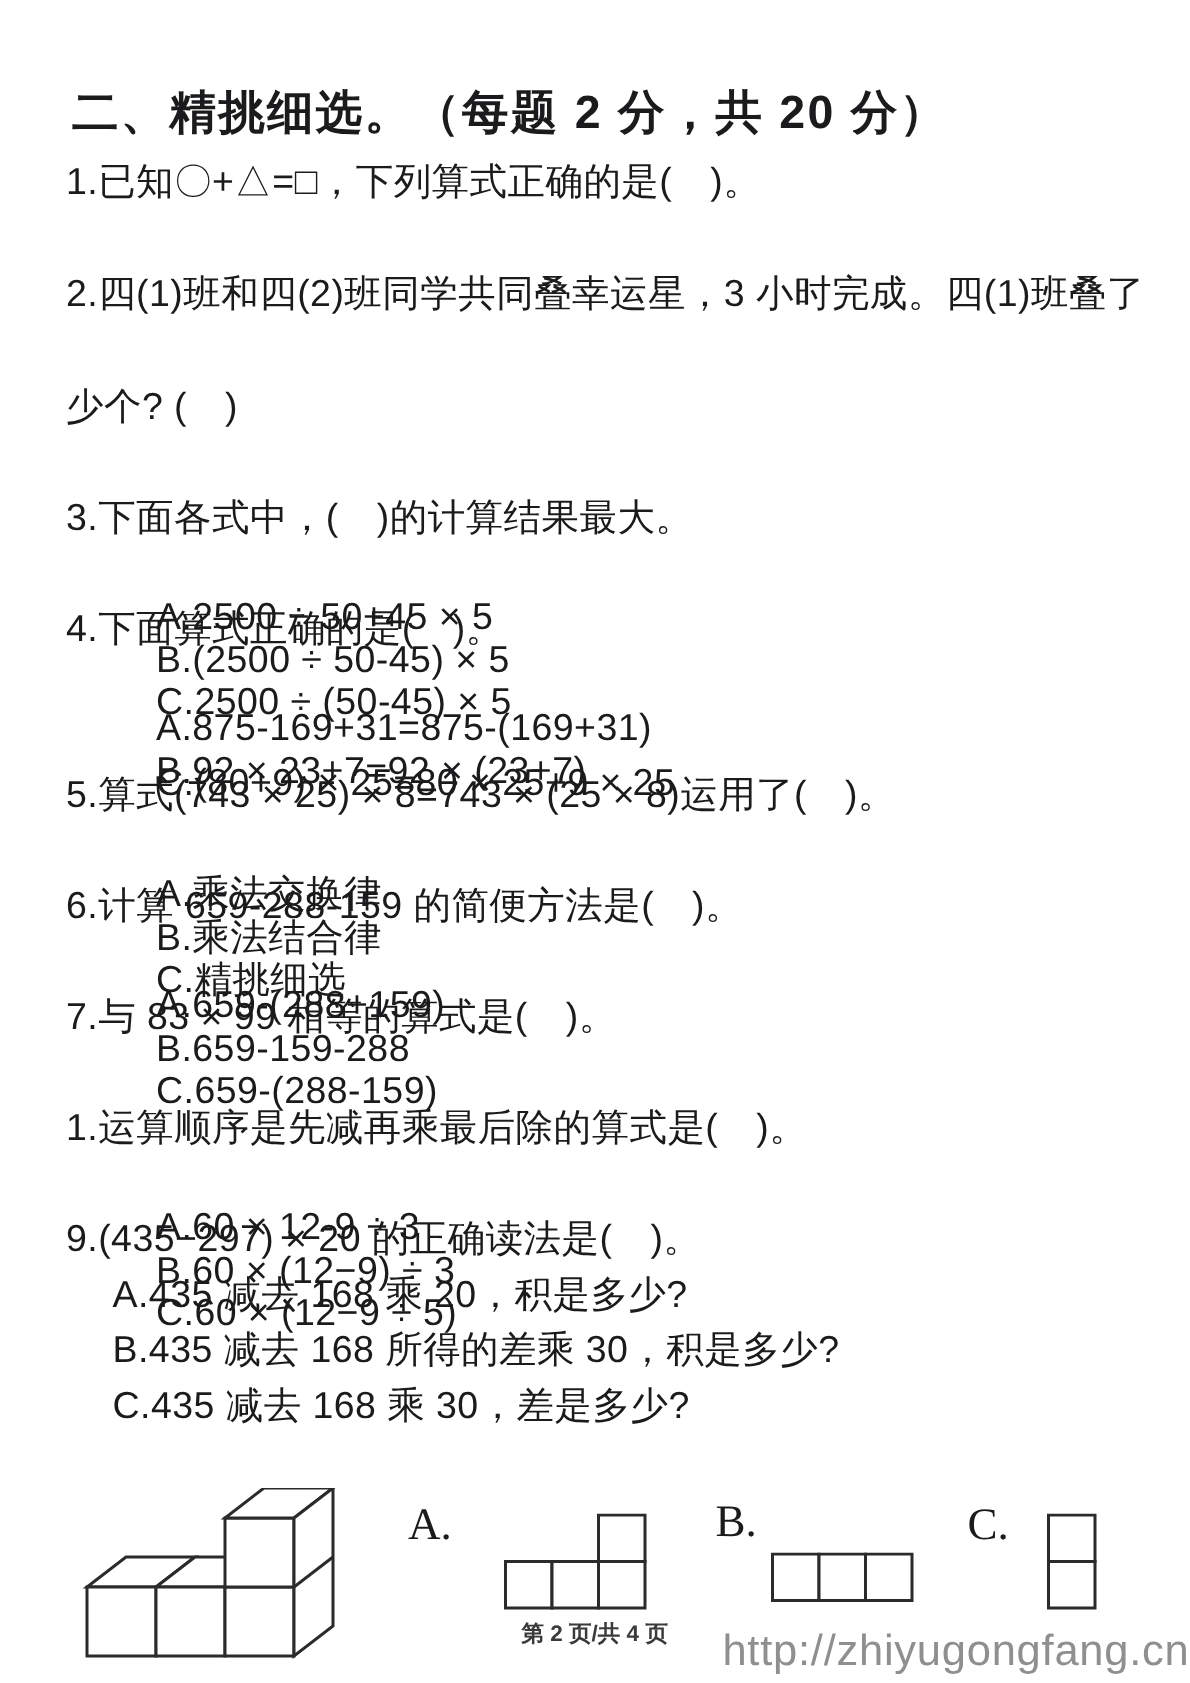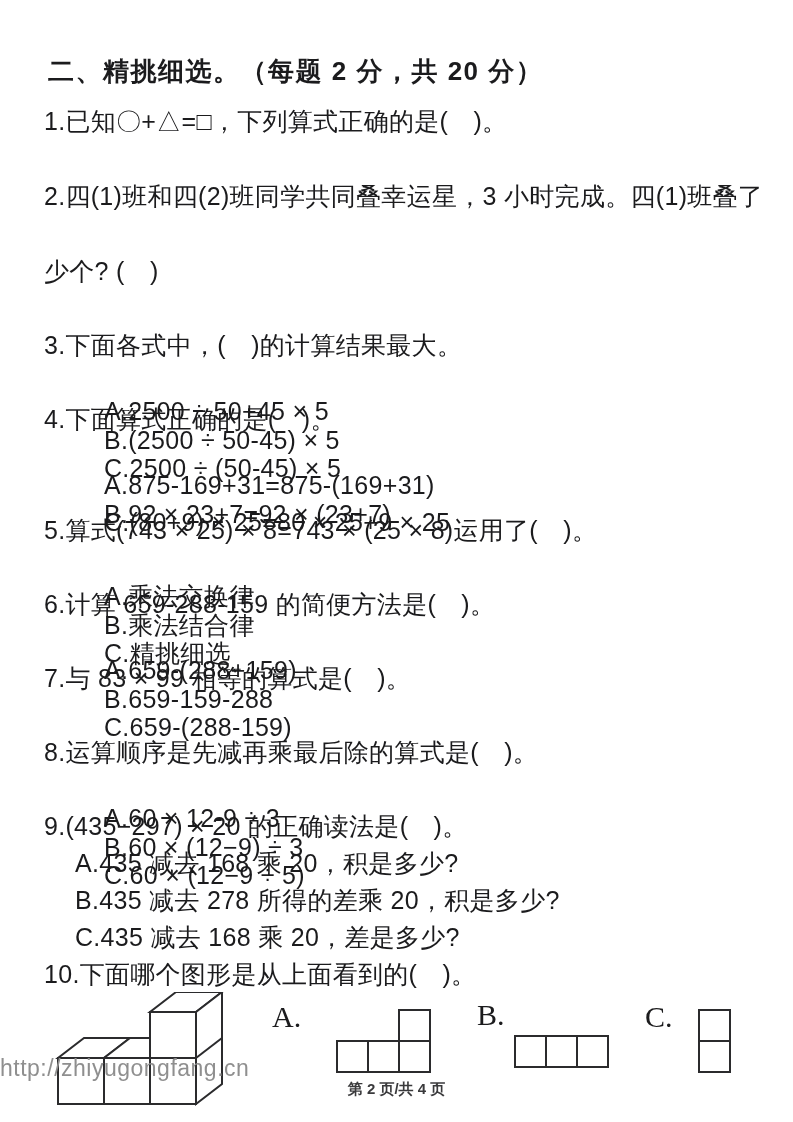--- a/index.html
+++ b/index.html
@@ -14,40 +14,41 @@
   .line{
     position:absolute;
     left:44px;
     font-size:25px;
     line-height:1.15;
     white-space:pre;
     letter-spacing:0.3px;
   }
   .title{
     left:48px;
-    font-size:26px;
+    font-size:31px;
     font-weight:bold;
     letter-spacing:1.5px;
   }
   .opts{left:75px;}
   .opt{display:inline-block;vertical-align:top;}
   .abc-label{
     position:absolute;
     font-family:"Liberation Serif", serif;
     font-size:30px;
     color:#1b1b1d;
   }
   .fig{position:absolute;}
   .footer-url{
     position:absolute;
     left:0;right:0;
-    text-align:left;
-    font-size:23px;
+    text-align:right;
+    font-size:29px;
     color:#8f8f8f;
     letter-spacing:0.5px;
+    margin-top:30px;
   }
   .footer-page{
     position:absolute;
     left:0;right:0;
     text-align:center;
     font-size:15px;
     font-weight:600;
     color:#3a3a3c;
   }
   svg{display:block;}
@@ -89,33 +90,32 @@
 
   <div class="line" style="top:590px">6.计算 659-288-159 的简便方法是(　)。</div>
   <div class="line opts" style="top:627px">
     <span class="opt" style="width:255px">A.659-(288+159)</span>
     <span class="opt" style="width:228px">B.659-159-288</span>
     <span class="opt">C.659-(288-159)</span>
   </div>
 
   <div class="line" style="top:664px">7.与 83 × 99 相等的算式是(　)。</div>
 
-  <div class="line" style="top:738px">8.运算顺序是先减再乘最后除的算式是(　)。</div>
+  <div class="line" style="top:738px">1.运算顺序是先减再乘最后除的算式是(　)。</div>
   <div class="line opts" style="top:775px">
     <span class="opt" style="width:255px">A.60 × 12-9 ÷ 3</span>
     <span class="opt" style="width:230px">B.60 × (12−9) ÷ 3</span>
     <span class="opt">C.60 × (12−9 ÷ 5)</span>
   </div>
 
   <div class="line" style="top:812px">9.(435−297) × 20 的正确读法是(　)。</div>
   <div class="line opts" style="top:849px">A.435 减去 168 乘 20，积是多少?</div>
-  <div class="line opts" style="top:886px">B.435 减去 278 所得的差乘 20，积是多少?</div>
-  <div class="line opts" style="top:923px">C.435 减去 168 乘 20，差是多少?</div>
+  <div class="line opts" style="top:886px">B.435 减去 168 所得的差乘 30，积是多少?</div>
+  <div class="line opts" style="top:923px">C.435 减去 168 乘 30，差是多少?</div>
 
-  <div class="line" style="top:960px">10.下面哪个图形是从上面看到的(　)。</div>
 
   <div class="fig" style="left:52px;top:992px">
     <svg width="196" height="118" viewBox="0 0 196 118" fill="none" stroke="#2b2b2d" stroke-width="2" stroke-linejoin="miter">
 
       <polygon points="6,66 52,66 78,46 32,46" fill="#ffffff"></polygon>
       <polygon points="52,66 98,66 124,46 78,46" fill="#ffffff"></polygon>
 
       <rect x="6" y="66" width="46" height="46" fill="#ffffff"></rect>
       <rect x="52" y="66" width="46" height="46" fill="#ffffff"></rect>
       <rect x="98" y="66" width="46" height="46" fill="#ffffff"></rect>

